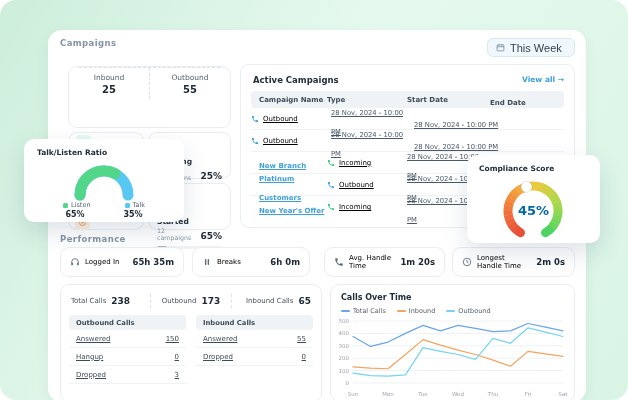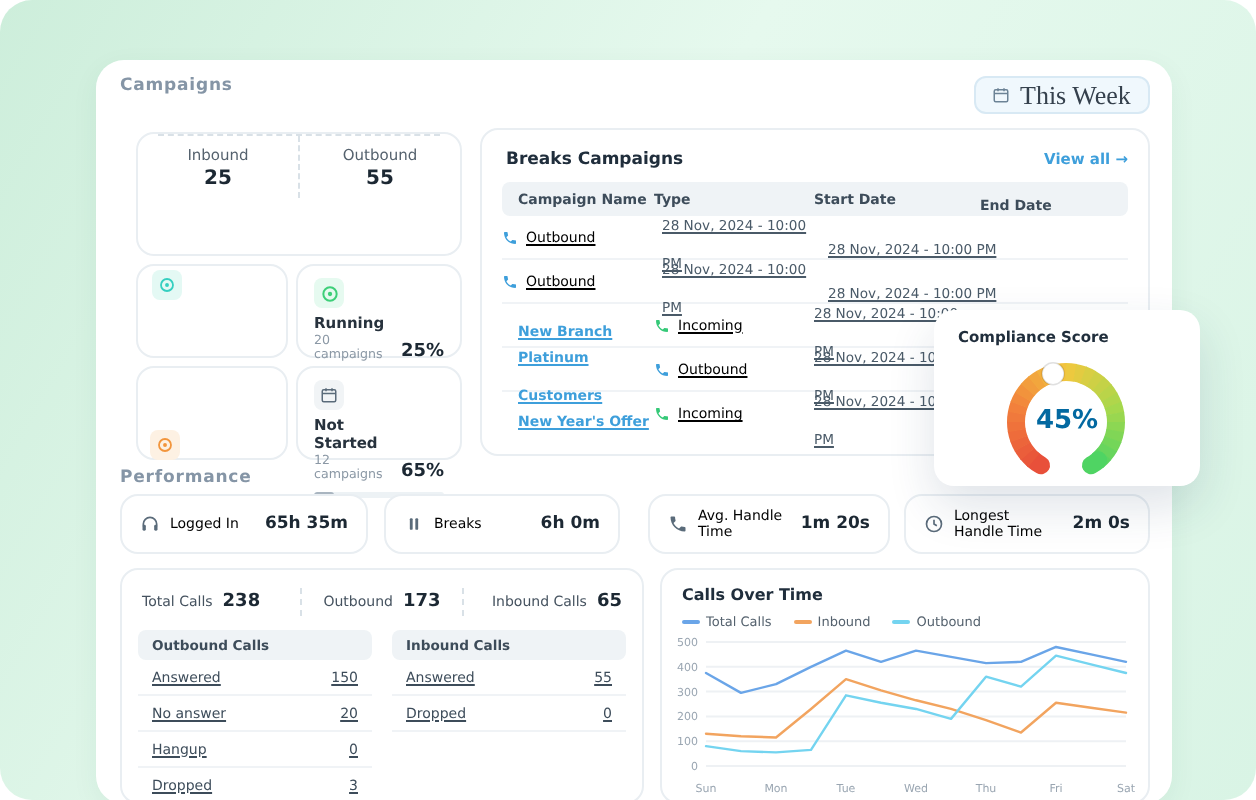--- a/index.html
+++ b/index.html
@@ -10,21 +10,21 @@
   .panel { position:absolute; left:48px; top:30px; width:538px; height:372px;
            background:#fff; border-radius:14px; box-shadow:0 4px 14px rgba(40,80,60,.06); }
   .abs { position:absolute; }
   .section-label { font-size:8.5px; font-weight:700; color:#8595a6; letter-spacing:.4px; }
   .card { position:absolute; background:#fff; border:1px solid #e9eef2; border-radius:9px; }
   .overlay-card { position:absolute; background:#fff; border-radius:10px;
                   box-shadow:0 10px 24px rgba(30,60,90,.14); z-index:5; }
   
   .week-btn { position:absolute; left:487px; top:38px; width:88px; height:19px; display:flex; align-items:center;
               gap:5px; padding:0 8px; background:#f0f8fd; border:1px solid #d8e9f4; border-radius:6px; cursor:pointer; }
-  .week-btn span { font-size:13px; color:#35414d;font-family:Liberation Serif, serif; }
+  .week-btn span { font-size:11px; color:#35414d; }
   
   .tc-row1 { display:flex; justify-content:space-between; align-items:center; padding:9px 11px 6px; }
   .tc-label { font-size:8px; color:#45525f; }
   .tc-value { font-size:10.5px; font-weight:700; color:#1c2833; }
   .dash-h { border-top:1px dashed #d9e1e7; margin:0 10px; }
   .tc-row2 { display:flex; }
   .tc-cell { flex:1; text-align:center; padding:5px 0 4px; }
   .tc-cell + .tc-cell { border-left:1px dashed #d9e1e7; }
   .tc-sub { font-size:7.5px; color:#55626e; }
   .tc-num { font-size:10px; font-weight:700; color:#1c2833; margin-top:2px; }
@@ -175,21 +175,21 @@
       </div>
       <div class="st-pct">65%</div>
     </div>
     <div class="bar-track" style="background: rgb(237, 242, 245);">
         <div class="bar-fill" id="bar1" style="width: 15%; background: rgb(169, 181, 192);"></div>
       </div>
   </div>
 
   <div class="card" style="left:240px; top:64px; width:335px; height:164px;">
     <div class="ac-head">
-      <span class="ac-title">Breaks Campaigns</span>
+      <span class="ac-title">Active Campaigns</span>
       <a class="view-all">View all →</a>
     </div>
     <div class="tbl">
       <div class="thead">
         <span class="th c-name">Campaign Name</span>
         <span class="th c-type">Type</span>
         <span class="th c-start">Start Date</span>
         <span class="th c-end">End Date</span>
       </div>
       <div id="camp-body">
@@ -244,20 +244,41 @@
             </svg>
             <a class="plain-link">Incoming</a>
           </span>
           <span class="c-start"><a class="date-link">28 Nov, 2024 - 10:00 PM</a></span>
           <span class="c-end"><a class="date-link">28 Nov, 2024 - 10:00 PM</a></span>
         </div>
         </div>
     </div>
   </div>
 
+  <div class="overlay-card" style="left:24px; top:139px; width:160px; height:83px;">
+    <div class="tl-title">Talk/Listen Ratio</div>
+    <svg id="tl-gauge" class="abs" style="left:20px; top:16px;" width="120" height="46">
+        <path d="M 36 40 A 24 24 0 0 1 84 40" fill="none" stroke="#58c7f2" stroke-width="11" stroke-linecap="round"></path>
+        <path d="M 36 40 A 24 24 0 0 1 70.89577199374912 18.615843419479173" fill="none" stroke="#52d689" stroke-width="11" stroke-linecap="round"></path>
+      </svg>
+    <div class="tl-legend">
+      <div class="lg-item">
+        <span class="lg-dot" id="dot-listen" style="background: rgb(82, 214, 137);"></span>
+        <span class="lg-txt">Listen</span>
+      </div>
+      <div class="lg-item">
+        <span class="lg-dot" id="dot-talk" style="background: rgb(88, 199, 242);"></span>
+        <span class="lg-txt">Talk</span>
+      </div>
+    </div>
+    <div class="tl-vals">
+      <span class="tl-val">65%</span>
+      <span class="tl-val">35%</span>
+    </div>
+  </div>
 
   <div class="overlay-card" style="left:467px; top:155px; width:133px; height:88px;">
     <div class="cs-title">Compliance Score</div>
     <svg id="cs-gauge" class="abs" style="left:0; top:20px;" width="133" height="66">
         <path d="M 53.5 57.65063509461097 A 25 25 0 0 1 49.66448490024736 54.92487639129391" fill="none" stroke="rgb(232,80,58)" stroke-width="9" stroke-linecap="round"></path>
         <path d="M 49.93030975783651 55.15111107797445 A 25 25 0 0 1 46.626387782395504 51.800732566621264" fill="none" stroke="rgb(233,87,58)" stroke-width="9" stroke-linecap="butt"></path>
         <path d="M 46.84888892202555 52.06969024216349 A 25 25 0 0 1 44.17694806825476 48.19649147846832" fill="none" stroke="rgb(235,94,59)" stroke-width="9" stroke-linecap="butt"></path>
         <path d="M 44.34936490538903 48.49999999999999 A 25 25 0 0 1 42.390590744062976 44.22166616846458" fill="none" stroke="rgb(236,101,59)" stroke-width="9" stroke-linecap="butt"></path>
         <path d="M 42.50768448035229 44.55050358314172 A 25 25 0 0 1 41.321593373175304 39.99702969229587" fill="none" stroke="rgb(238,108,59)" stroke-width="9" stroke-linecap="butt"></path>
         <path d="M 41.3798061746948 40.341204441673256 A 25 25 0 0 1 41.00243689976739 35.65094549152137" fill="none" stroke="rgb(239,114,59)" stroke-width="9" stroke-linecap="butt"></path>
@@ -352,24 +373,20 @@
     </div>
     <div class="stat-tables">
       <div class="stat-tbl" id="outbound-tbl">
         <div class="stat-head">Outbound Calls</div>
 
       <div class="stat-row">
           <a>Answered</a>
           <a>150</a>
         </div>
           <div class="stat-row">
-          <a>No answer</a>
-          <a>20</a>
-        </div>
-          <div class="stat-row">
           <a>Hangup</a>
           <a>0</a>
         </div>
           <div class="stat-row">
           <a>Dropped</a>
           <a>3</a>
         </div>
         </div>
       <div class="stat-tbl" id="inbound-tbl">
         <div class="stat-head">Inbound Calls</div>

